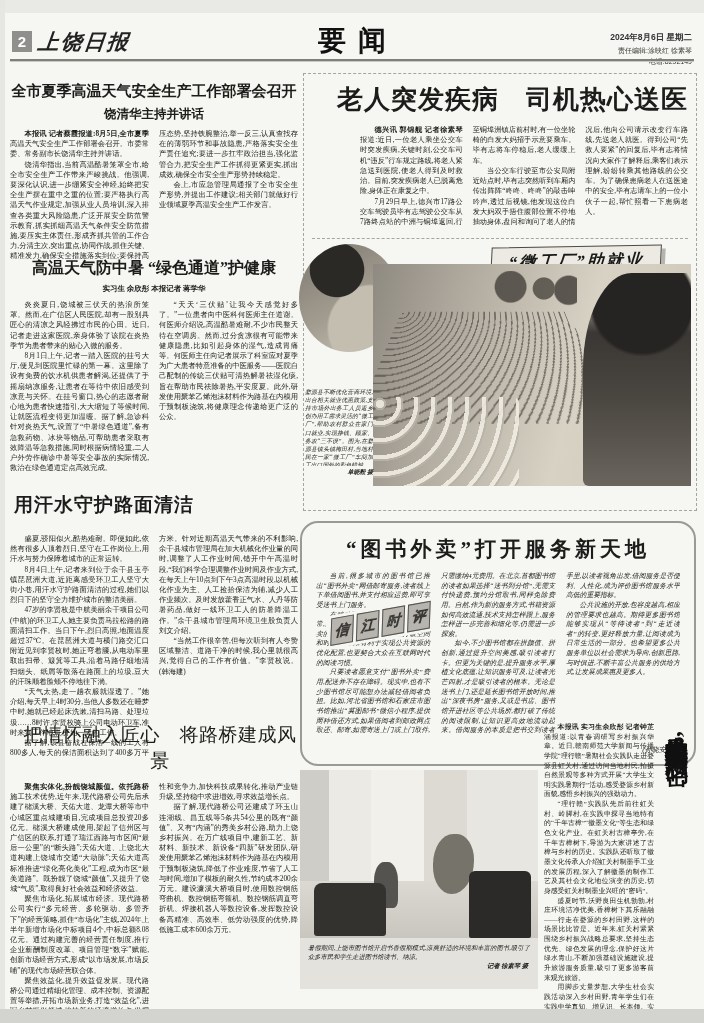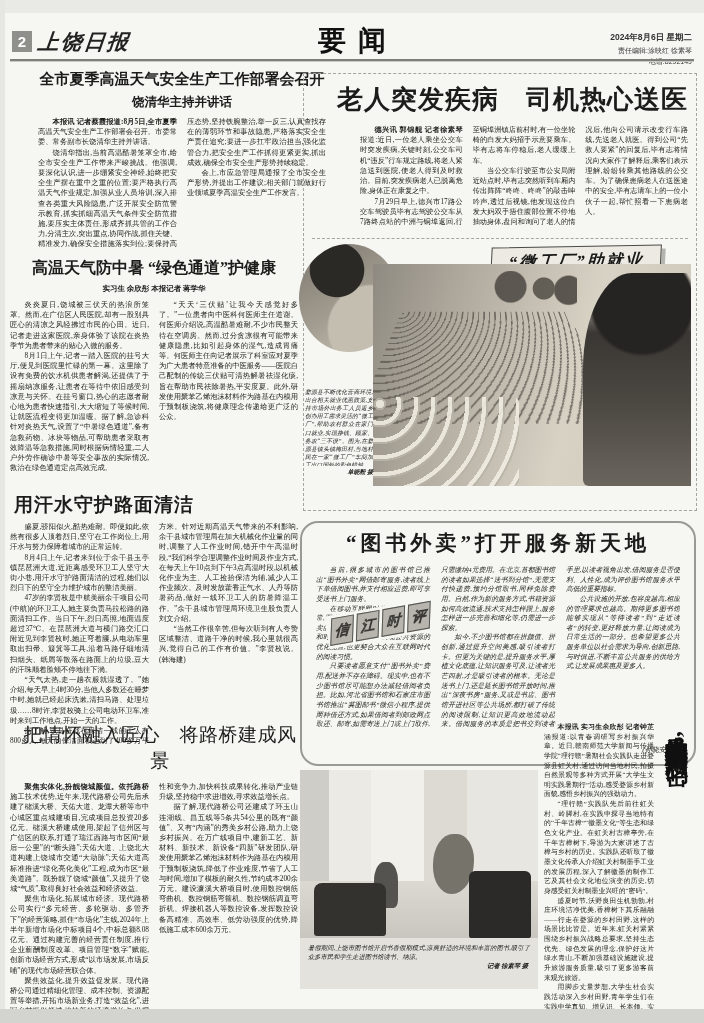--- a/index.html
+++ b/index.html
@@ -23,21 +23,21 @@
   .dateblock .d1{font-size:8.5px;font-weight:bold;margin-top:8px;}
   .hdr-rule{position:absolute;left:10px;right:10px;top:59px;height:3px;
             background:linear-gradient(180deg,#7e7e7a 0 2px,#c9c9c5 2px 3px);}
 
   
   .art{position:absolute;}
   .head-a{font-size:15px;font-weight:bold;text-align:center;margin:0;letter-spacing:0;}
   .head-sub{font-size:12.5px;font-weight:bold;text-align:center;margin:5px 0 6px 0;}
   .head-b{font-size:16px;font-weight:bold;text-align:center;margin:0;}
   .byline{font-size:7.5px;text-align:center;margin:5px 0 6px 0;font-weight:bold;color:#222;}
-  .head-c{font-size:19px;font-weight:bold;margin:0 0 4px 4px;text-align:left;letter-spacing:1px;}
+  .head-c{font-size:19px;font-weight:bold;margin:0 0 16px 4px;text-align:left;letter-spacing:1px;}
   .head-d{font-size:19px;font-weight:normal;margin:0 0 8px 12px;text-align:center;letter-spacing:0.5px;}
   .body2{column-count:2;column-gap:10px;column-fill:auto;overflow:hidden;
          font-size:7.3px;line-height:1.4;text-align:justify;}
   .body3{column-count:3;column-gap:10px;column-fill:auto;overflow:hidden;
          font-size:7.2px;line-height:1.42;text-align:justify;}
   .body1{overflow:hidden;font-size:6.8px;line-height:1.42;text-align:justify;}
   .body2 p,.body3 p,.body1 p,.kai p{margin:0;text-indent:2em;}
   .lead-bold p:first-child::first-line{font-weight:bold;}
 
   
@@ -72,32 +72,32 @@
   .person-right{position:absolute;right:0;top:4%;width:34%;height:96%;
     background:radial-gradient(circle at 55% 14%,#262422 0 26%,rgba(0,0,0,0) 28%),
                linear-gradient(180deg,rgba(0,0,0,0) 0 6%,#3a3734 28%,#4b4741 60%,#6a665e 100%);
     border-radius:45% 0 0 6px;}
   .feat-caption{position:absolute;left:0;top:146px;width:68px;height:78px;overflow:hidden;
     font-size:5.8px;line-height:1.4;text-align:justify;font-style:italic;color:#222;}
   .feat-credit{position:absolute;left:0;top:226px;width:68px;text-align:right;
     font-size:6px;font-weight:bold;font-style:italic;}
 
   
-  #art-safety{left:10px;top:70px;width:288px;height:188px;margin-left:28px;}
+  #art-safety{left:10px;top:82px;width:288px;height:188px;}
   #art-safety .body2{height:134px;}
   #art-heat{left:10px;top:258px;width:288px;height:232px;}
   #art-heat .body2{height:186px;}
   #art-sweat{left:10px;top:492px;width:288px;height:260px;}
   #art-sweat .body2{height:226px;}
   #art-bridge{left:10px;top:722px;width:288px;height:296px;}
   #art-bridge .body2{height:262px;}
 
   
   #commentary{left:300px;top:521px;width:396px;height:245px;border:2px solid #9a9a95;
-              border-radius:18px;box-sizing:border-box;padding:4px 14px;}
+              border-radius:18px;box-sizing:border-box;padding:10px 14px;}
   .head-comm{font-size:21px;font-weight:bold;text-align:center;letter-spacing:4px;margin:2px 0 8px 0;}
   .kai{column-count:3;column-gap:11px;column-fill:auto;overflow:hidden;height:172px;
        font-size:6.8px;line-height:1.42;text-align:justify;font-style:italic;}
   .badge-comm{position:absolute;left:24px;top:84px;transform:rotate(-10deg);background:#f6f6f2;
               padding:3px 2px;}
   .badge-comm span{display:inline-block;width:21px;height:25px;margin:0 1.5px;background:#b7b5ae;
               border:1.5px solid #55544f;transform:skewX(-12deg);color:#f3f2ee;
               font-weight:bold;font-style:italic;font-size:14px;line-height:25px;text-align:center;
               -webkit-text-stroke:0.5px #3a3935;}
   .sig{position:absolute;right:26px;bottom:9px;font-size:7px;font-style:italic;}

